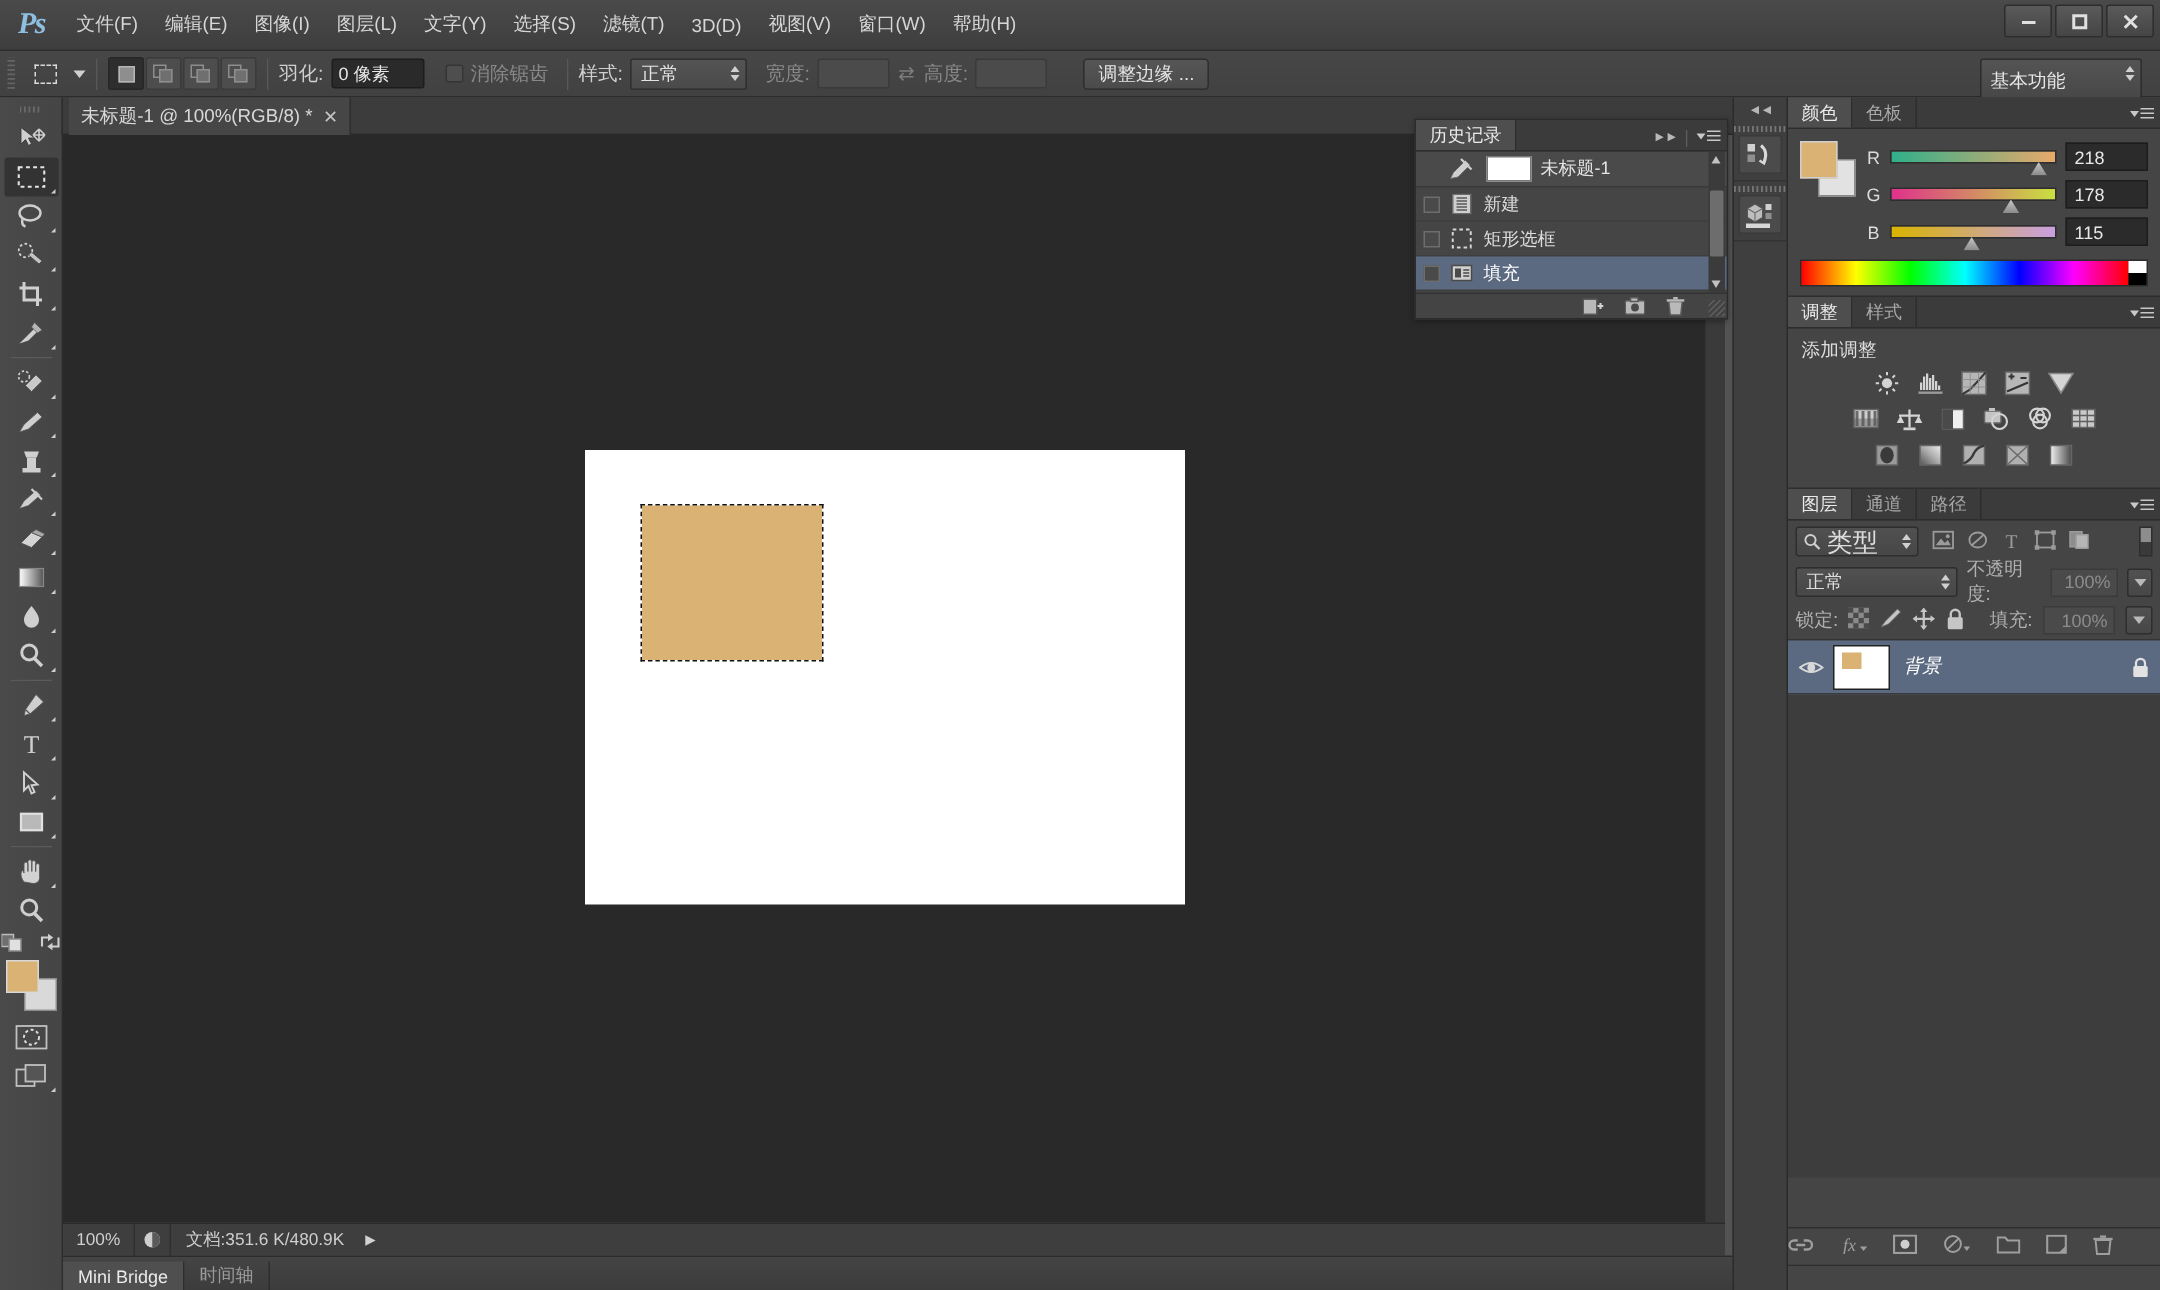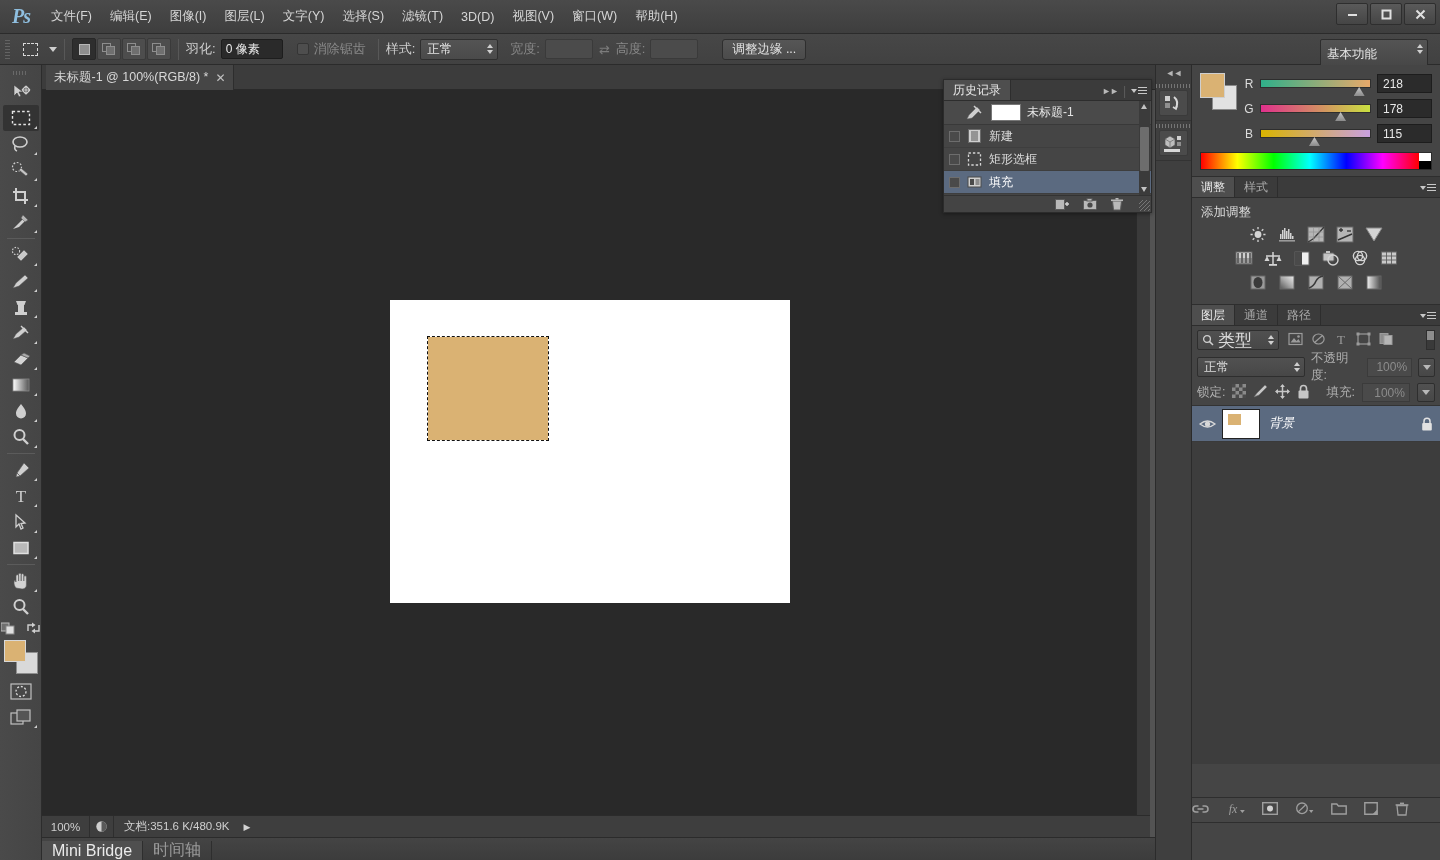--- a/index.html
+++ b/index.html
@@ -186,21 +186,21 @@
     border-right:1px solid #2e2e2e; height:22px; }
   .sb-doc { padding:0 10px; height:22px; display:flex; align-items:center; }
   .sb-arrow { color:#d2d2d2; font-size:9px; padding:0 4px; }
   .bottombar {
     position:absolute; left:42px; top:837px; width:1398px; height:23px;
     background:linear-gradient(#444,#3c3c3c); border-top:1px solid #2b2b2b;
     display:flex; align-items:flex-end;
   }
   .bb-tab {
     height:19px; padding:0 10px; display:flex; align-items:center;
-    font-size:16px; color:#d4d4d4; border-right:1px solid #2e2e2e;
+    font-size:12px; color:#d4d4d4; border-right:1px solid #2e2e2e;
   }
   .bb-tab.active { background:#4f4f4f; color:#eaeaea; }
   .bb-tab.inactive { color:#9a9a9a; }
 
   
   .history-panel {
     position:absolute; left:943px; top:79px; width:209px; height:134px;
     background:#454545; border:1px solid #2b2b2b;
     box-shadow:0 1px 4px rgba(0,0,0,.4);
   }
@@ -767,20 +767,34 @@
           <rect x="14" y="8" width="4" height="4" fill="#8f8f8f"></rect>
           <rect x="1" y="15" width="16" height="3" fill="#d8d8d8"></rect>
         </svg>
       </div>
     </div>
   </div>
 
   <div class="right-dock">
 
     <div class="rp-group">
+      <div class="panel-tabrow">
+        <div class="panel-tab active">颜色</div>
+        <div class="panel-tab">色板</div>
+        <div class="panel-tabrow-right">
+          <span class="panel-menu-ico">
+            <span class="tri"></span>
+              <span class="bars">
+                <i></i>
+                <i></i>
+                <i></i>
+              </span>
+          </span>
+        </div>
+      </div>
       <div class="color-body">
         <div class="color-sw">
           <div class="bg"></div>
           <div class="fg"></div>
         </div>
         <div class="slider-rows">
           <div class="slider-row">
             <span class="sl-label">R</span>
             <span class="sl-track r">
                 <i class="sl-thumb" style="left:85%"></i>

